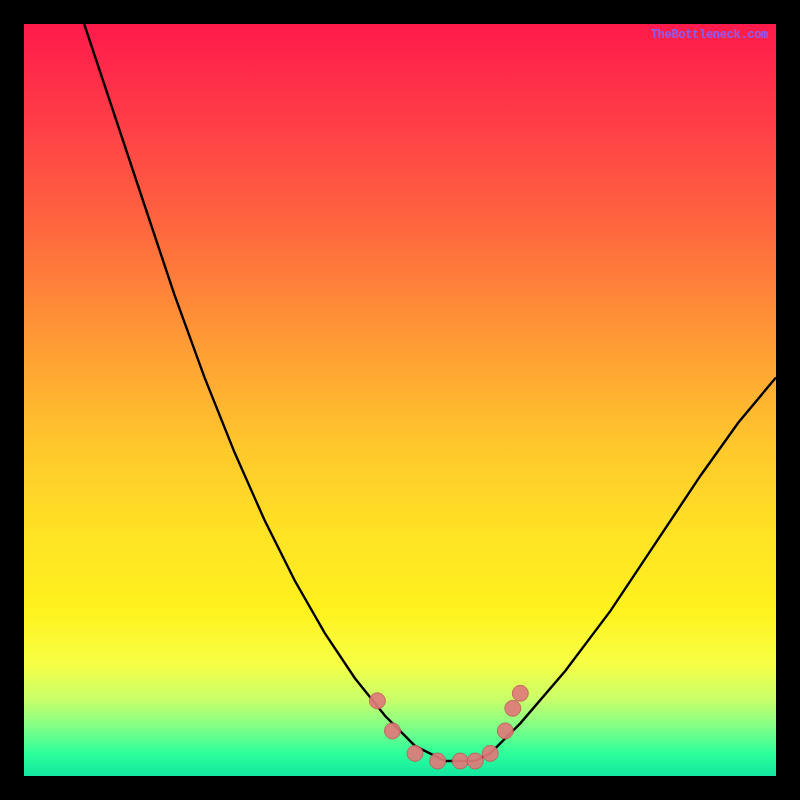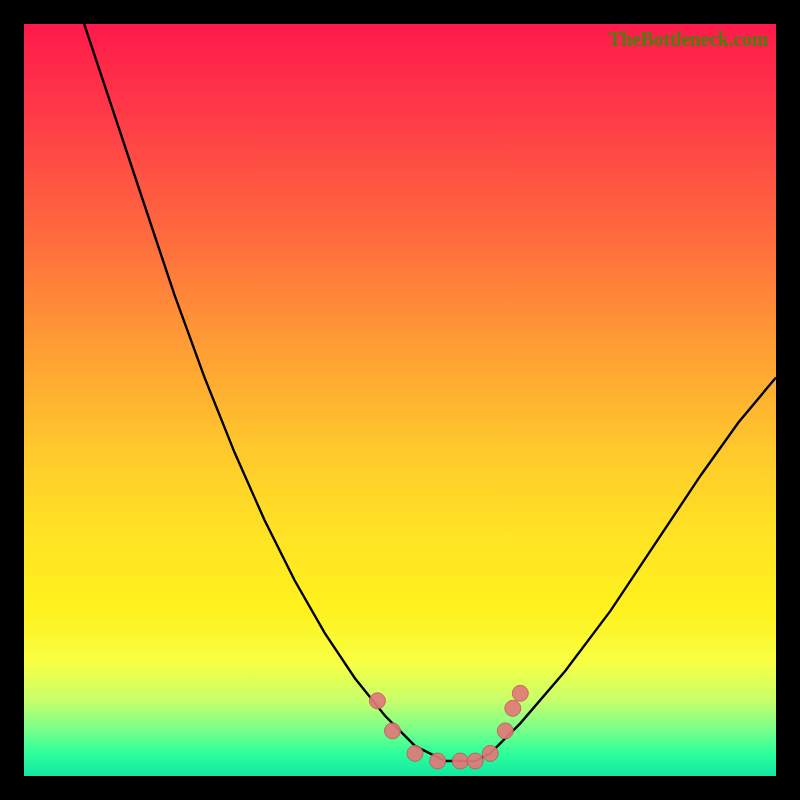--- a/index.html
+++ b/index.html
@@ -64,24 +64,24 @@
     left: 0;
     top: 0;
     width: 752px;
     height: 752px;
     pointer-events: none;
   }
   .watermark {
     position: absolute;
     top: 4px;
     right: 8px;
-    font-family: Liberation Serif, serif;
-    font-size: 20px;
+    font-family: Liberation Mono, monospace;
+    font-size: 12px;
     font-weight: 600;
-    color: #4d7c0f;
+    color: #8b5cf6;
     letter-spacing: -0.3px;
     user-select: none;
   }
 </style>
 </head>
 <body>
 
 <div class="frame">
   <div class="plot"></div>
   <div class="stripes"></div>

